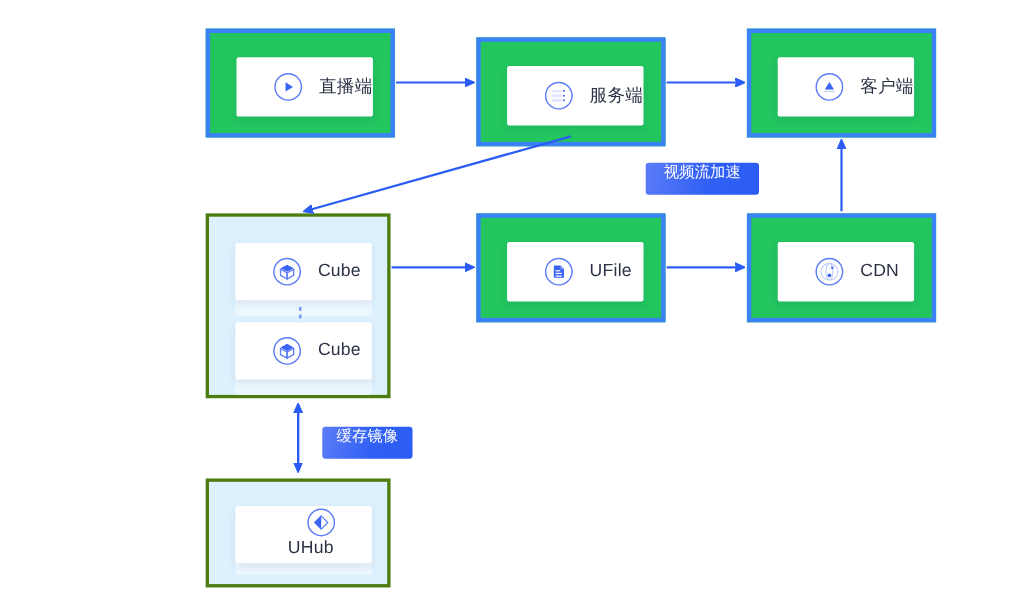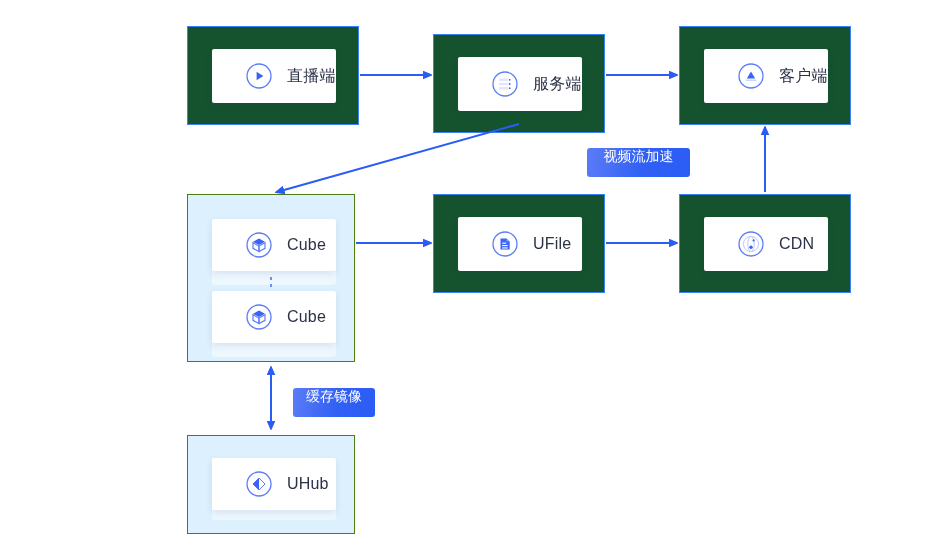--- a/index.html
+++ b/index.html
@@ -13,27 +13,27 @@
   #stage {
     position: relative;
     width: 936px;
     height: 558px;
     background: #ffffff;
     overflow: hidden;
   }
   
   .panel {
     position: absolute;
-    background: #14532d;
-    border: 1px solid #3b82f6;
+    background: #22c55e;
+    border: 4px solid #3b82f6;
     box-sizing: border-box;
   }
   .panel.tinted {
     background: #dcf0fd;
-    border: 1px solid #4d7c0f;
+    border: 3px solid #4d7c0f;
   }
   
   .card {
     position: absolute;
     background: #ffffff;
     border-radius: 2px;
     box-shadow: 0 3px 7px rgba(40, 60, 130, 0.10);
     display: flex;
     align-items: center;
     box-sizing: border-box;
@@ -188,21 +188,21 @@
           <circle cx="15" cy="18.3" r="1.7" fill="#3b63f5"></circle>
           <circle cx="17.6" cy="11.4" r="1.1" fill="#3b63f5"></circle>
         </svg>
       </span>
       <span class="lbl">CDN</span>
     </div>
   </div>
 
   <div class="panel tinted" style="left:187px;top:435px;width:168px;height:99px;">
     <div class="ghost" style="left:24px;top:34px;width:124px;height:50px;"></div>
-    <div class="card" style="left:24px;top:22px;width:124px;height:52px;">
+    <div class="card" style="left:24px;top:22px;width:124px;height:52px;flex-direction:column;">
       <span class="ico">
         <svg width="30" height="30" viewBox="0 0 30 30">
           <circle cx="15" cy="15" r="12" fill="none" stroke="#5b7df6" stroke-width="1.3"></circle>
           <path d="M15 9 L21 15 L15 21 L9 15 Z" fill="#ffffff" stroke="#5b7df6" stroke-width="1"></path>
           <path d="M15 9 L15 21 L9 15 Z" fill="#3b63f5"></path>
         </svg>
       </span>
       <span class="lbl">UHub</span>
     </div>
   </div>

